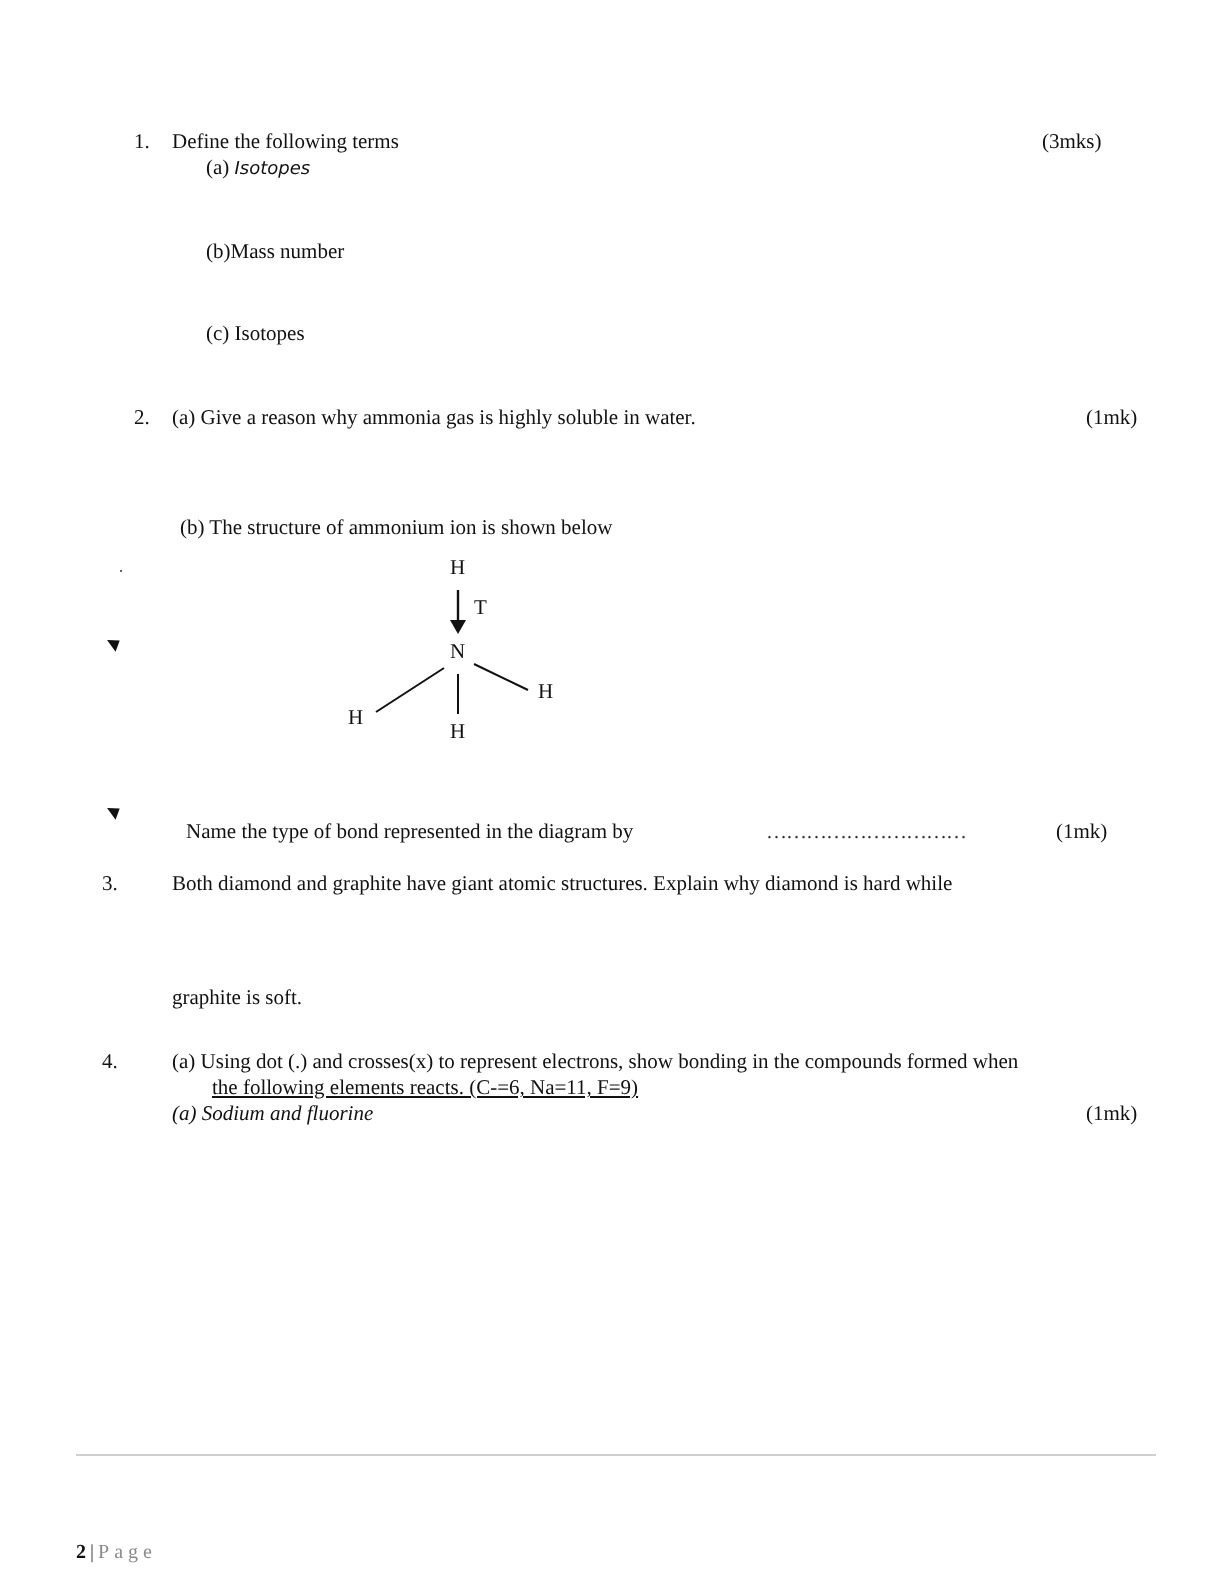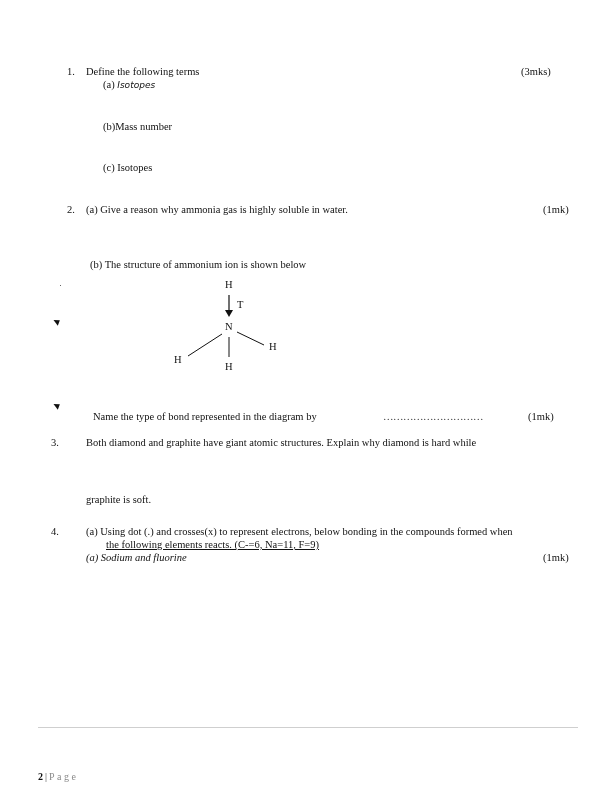--- a/index.html
+++ b/index.html
@@ -62,21 +62,21 @@
 <div class="abs" style="left:93px; top:411px;">Name the type of bond represented in the diagram by</div>
 <div class="abs" style="left:383px; top:411px; color:#333; letter-spacing:-0.5px;">…………………………</div>
 <div class="abs" style="left:528px; top:411px;">(1mk)</div>
 
 <div class="abs" style="left:51px; top:437px;">3.</div>
 <div class="abs" style="left:86px; top:437px;">Both diamond and graphite have giant atomic structures.  Explain why diamond is hard while</div>
 <div class="abs" style="left:86px; top:450px;margin-top:44px;">graphite is soft.</div>
 <div class="abs" style="left:568px; top:450px;padding-left:44px;">(2mks)</div>
 
 <div class="abs" style="left:51px; top:526px;">4.</div>
-<div class="abs" style="left:86px; top:526px;">(a) Using dot (.) and crosses(x) to represent electrons, below bonding in the compounds formed when</div>
+<div class="abs" style="left:86px; top:526px;">(a) Using dot (.) and crosses(x) to represent electrons, show bonding in the compounds formed when</div>
 <div class="abs" style="left:106px; top:539px;text-decoration:underline;">the following elements reacts.  (C-=6, Na=11,   F=9)</div>
 <div class="abs" style="left:86px; top:552px;font-style:italic;">(a) Sodium and fluorine</div>
 <div class="abs" style="left:543px; top:552px;">(1mk)</div>
 
 <div class="footer-line"></div>
 <div class="footer">
   <span class="pg">2</span><span class="sep">|</span><span class="word">Page</span>
 </div>
 
 </body></html>

